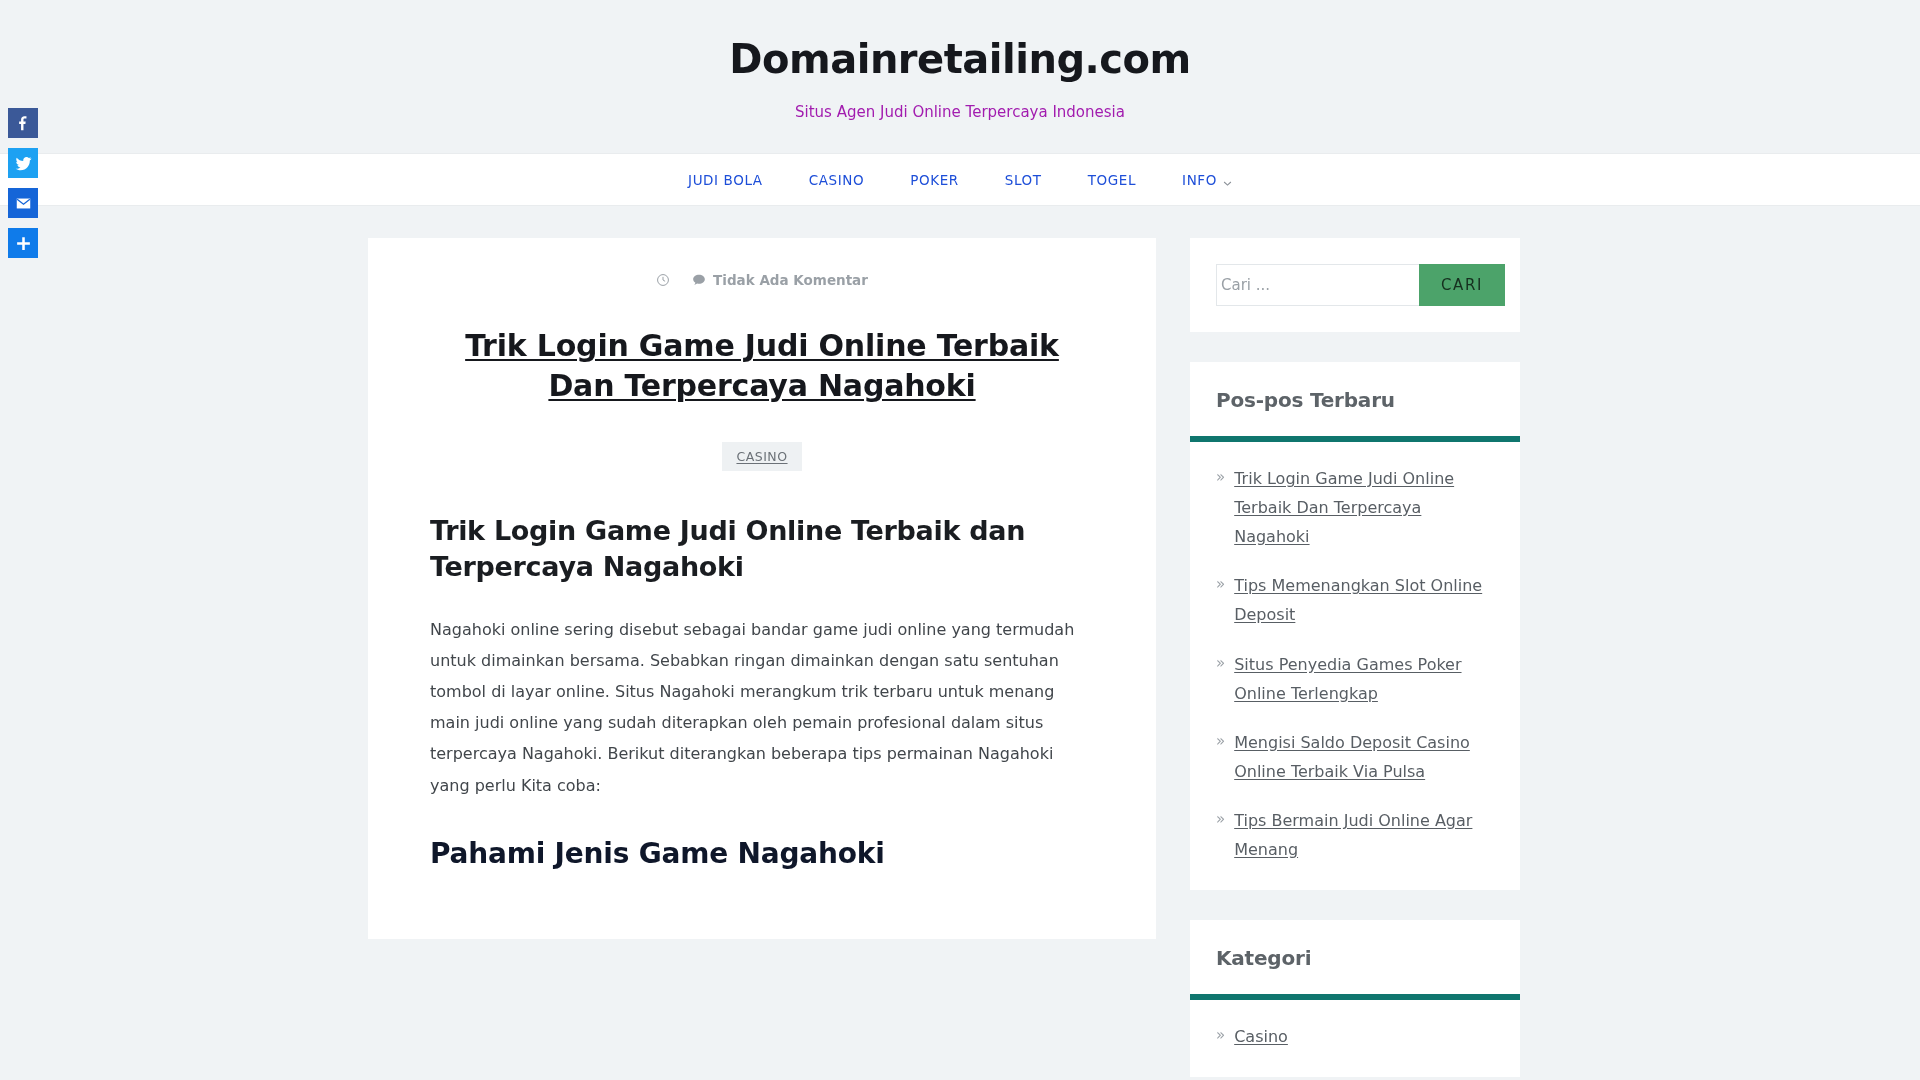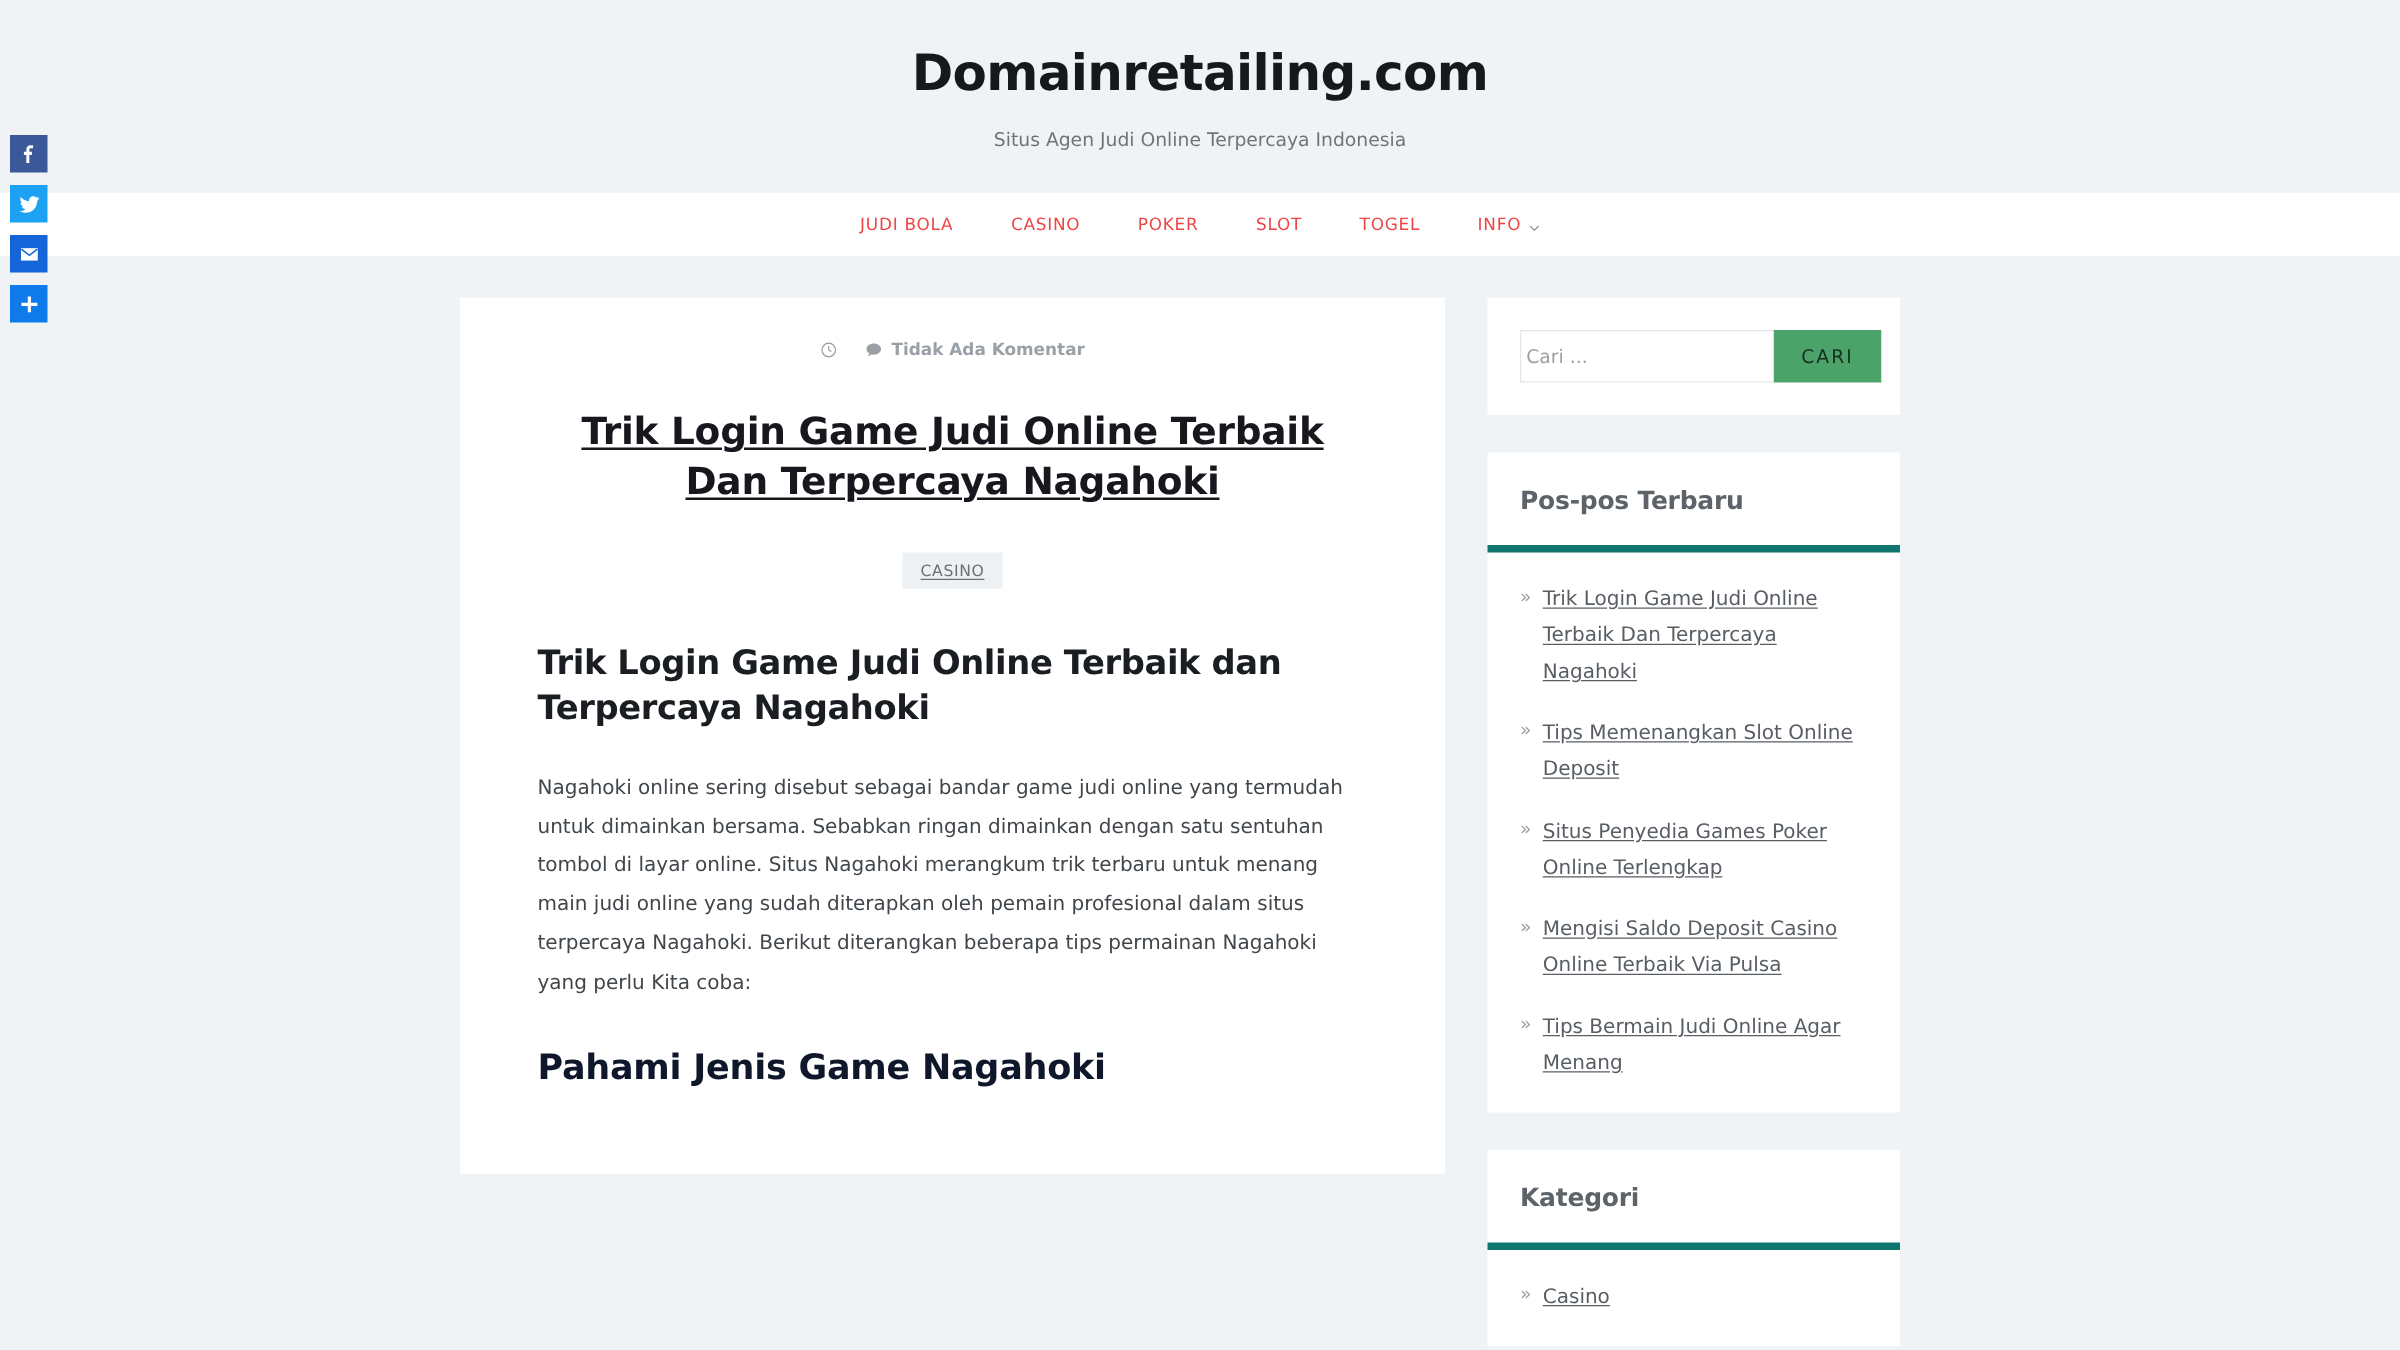--- a/index.html
+++ b/index.html
@@ -56,21 +56,21 @@
     line-height: 1.15;
     font-weight: 700;
     letter-spacing: -0.5px;
     color: #16181d;
     margin-bottom: 20px;
   }
   .site-title a { color: inherit; text-decoration: none; }
   .site-tagline {
     font-size: 15px;
     line-height: 1.4;
-    color: #737373;
+    color: #a21caf;
     font-weight: 400;
   }
 
   
   .site-nav {
     width: 100%;
     background: #ffffff;
     border-top: 1px solid #e9ecee;
     border-bottom: 1px solid #e9ecee;
     height: 53px;
@@ -79,21 +79,21 @@
     justify-content: center;
   }
   .nav-list {
     list-style: none;
     display: flex;
     align-items: center;
   }
   .nav-item {
     font-size: 13.5px;
     letter-spacing: 0.6px;
-    color: #ef4444;
+    color: #1d4ed8;
     padding: 0 23px;
     cursor: pointer;
     display: flex;
     align-items: center;
     text-transform: uppercase;
     white-space: nowrap;
   }
   .nav-item .chev {
     display: inline-block;
     margin-left: 6px;

